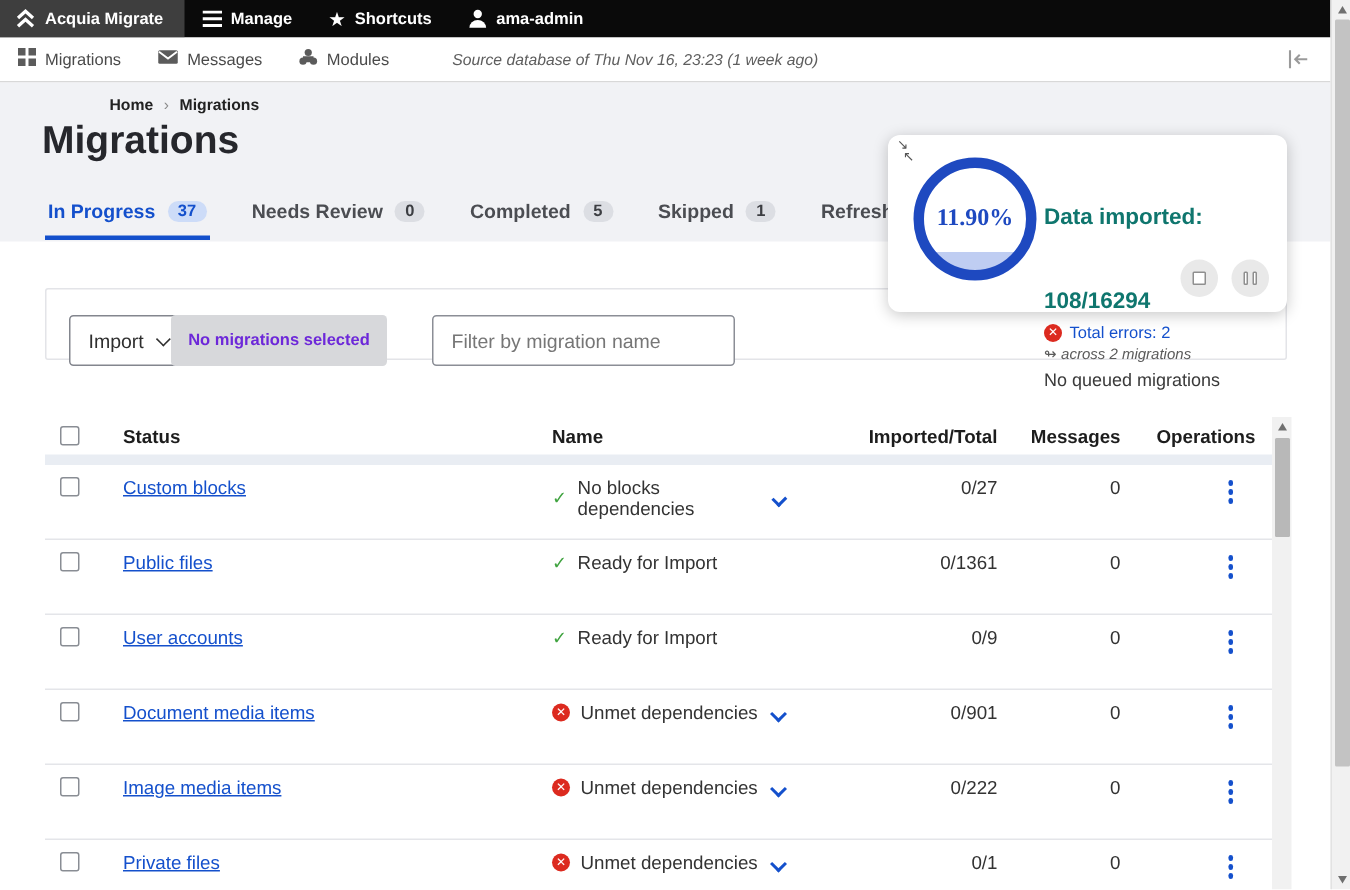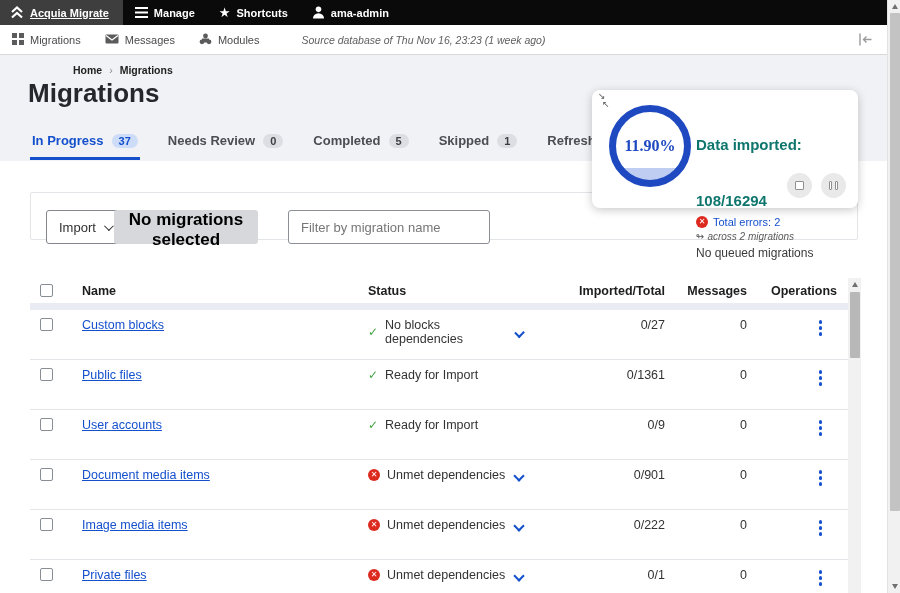--- a/index.html
+++ b/index.html
@@ -8,21 +8,21 @@
   body { position:relative; }
   :root{
     --accent:#1450cc; --error:#dc2a1f; --success:#3fa33f;
     --ring:#1e49c0; --ringfill:#bfcdf2;
   }
 
   
   .topbar{ position:absolute; left:0; top:0; width:887px; height:25px; background:#0a0a0a;
     display:flex; align-items:center; color:#fff; font-size:11px; font-weight:bold; }
   .topbar .item{ display:flex; align-items:center; gap:6px; padding:0 12px; height:100%; cursor:pointer; }
-  .topbar .brand{ background:#3e3e3e; padding:0 14px 0 10px;text-decoration:underline; }
+  .topbar .brand{ background:#3e3e3e; padding:0 14px 0 10px; }
   .topbar svg{ display:block; }
   .star-glyph{ font-size:13px; line-height:1; color:#fff; }
 
   
   .subbar{ position:absolute; left:0; top:25px; width:887px; height:30px; background:#fff;
     border-bottom:1px solid #d8d8d8; display:flex; align-items:center; font-size:11px; color:#4a4a4a; }
   .subbar .item{ display:flex; align-items:center; gap:6px; padding:0 12px; height:100%; cursor:pointer; }
   .subbar .source{ font-style:italic; color:#5e5e5e; margin-left:30px; font-size:10.5px; }
   .pin{ position:absolute; right:14px; top:8px; cursor:pointer; }
 
@@ -69,21 +69,21 @@
 
   
   .actionbar{ position:absolute; left:30px; top:192px; width:828px; height:48px; background:#fff;
     border:1px solid #e3e4e8; border-radius:2px; }
   .btn-import{ position:absolute; left:15px; top:17px; height:34px; padding:0 12px; background:#fff;
     border:1px solid #83868e; border-radius:3px; font-size:13px; color:#2f2f2f;
     display:inline-flex; align-items:center; gap:8px; cursor:pointer; font-family:inherit; }
   .chev{ width:7px; height:7px; border-right:1.8px solid currentColor; border-bottom:1.8px solid currentColor;
     transform:rotate(45deg) translateY(-2px); display:inline-block; }
   .btn-disabled{ position:absolute; left:83px; top:17px; width:144px; height:34px; background:#d7d8db;
-    border:none; border-radius:3px; font-size:17px; font-weight:bold; color:#000000; font-family:inherit; }
+    border:none; border-radius:3px; font-size:11px; font-weight:bold; color:#6d28d9; font-family:inherit; }
   .filter{ position:absolute; left:257px; top:17px; width:202px; height:34px; border:1px solid #8b8e96;
     border-radius:3px; padding:0 12px; font-size:13px; color:#333; font-family:inherit; }
   .filter::placeholder{ color:#767676; }
 
   
   .table{ position:absolute; left:30px; top:278px; width:818px; }
   .thead, .row{ display:grid; grid-template-columns:52px 286px 175px 122px 82px 1fr; align-items:start; }
   .thead{ height:25px; font-size:12.5px; font-weight:bold; color:#1d1d1d; align-items:center; }
   .headband{ height:7px; background:#e9edf3; }
   .cell-check{ padding-left:10px; }
@@ -275,22 +275,22 @@
   </button>
   <button class="btn-disabled" disabled="">No migrations selected</button>
   <input class="filter" type="text" placeholder="Filter by migration name" style="">
 </div>
 
 <div class="table">
   <div class="thead">
     <div class="cell-check">
         <div class="cb"></div>
       </div>
+    <div>Status</div>
     <div>Name</div>
-    <div>Status</div>
     <div class="th-right">Imported/Total</div>
     <div class="th-right">Messages</div>
     <div class="th-ops">Operations</div>
   </div>
   <div class="headband"></div>
 
   <div class="row ok expandable">
     <div class="cell-check">
         <div class="cb"></div>
       </div>

